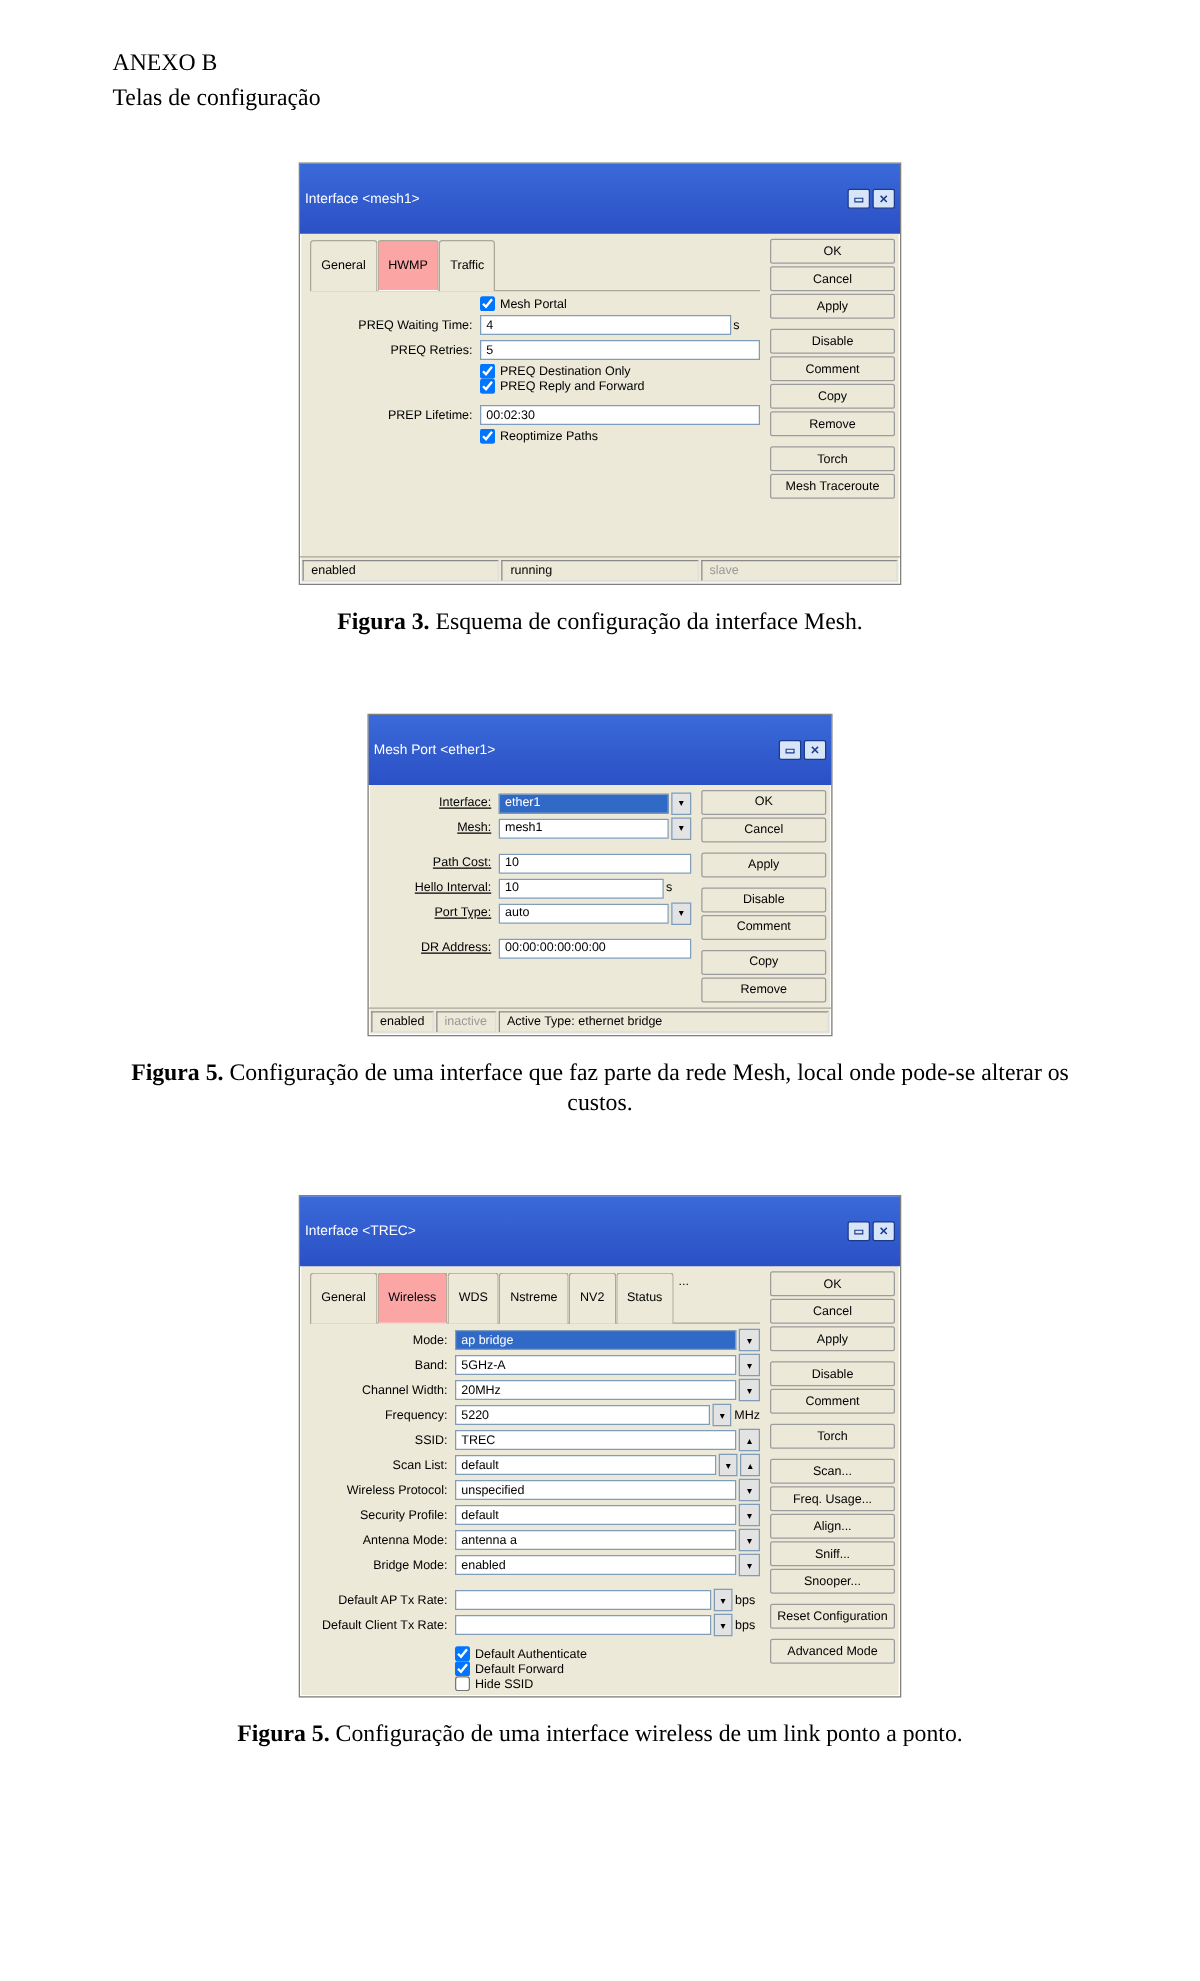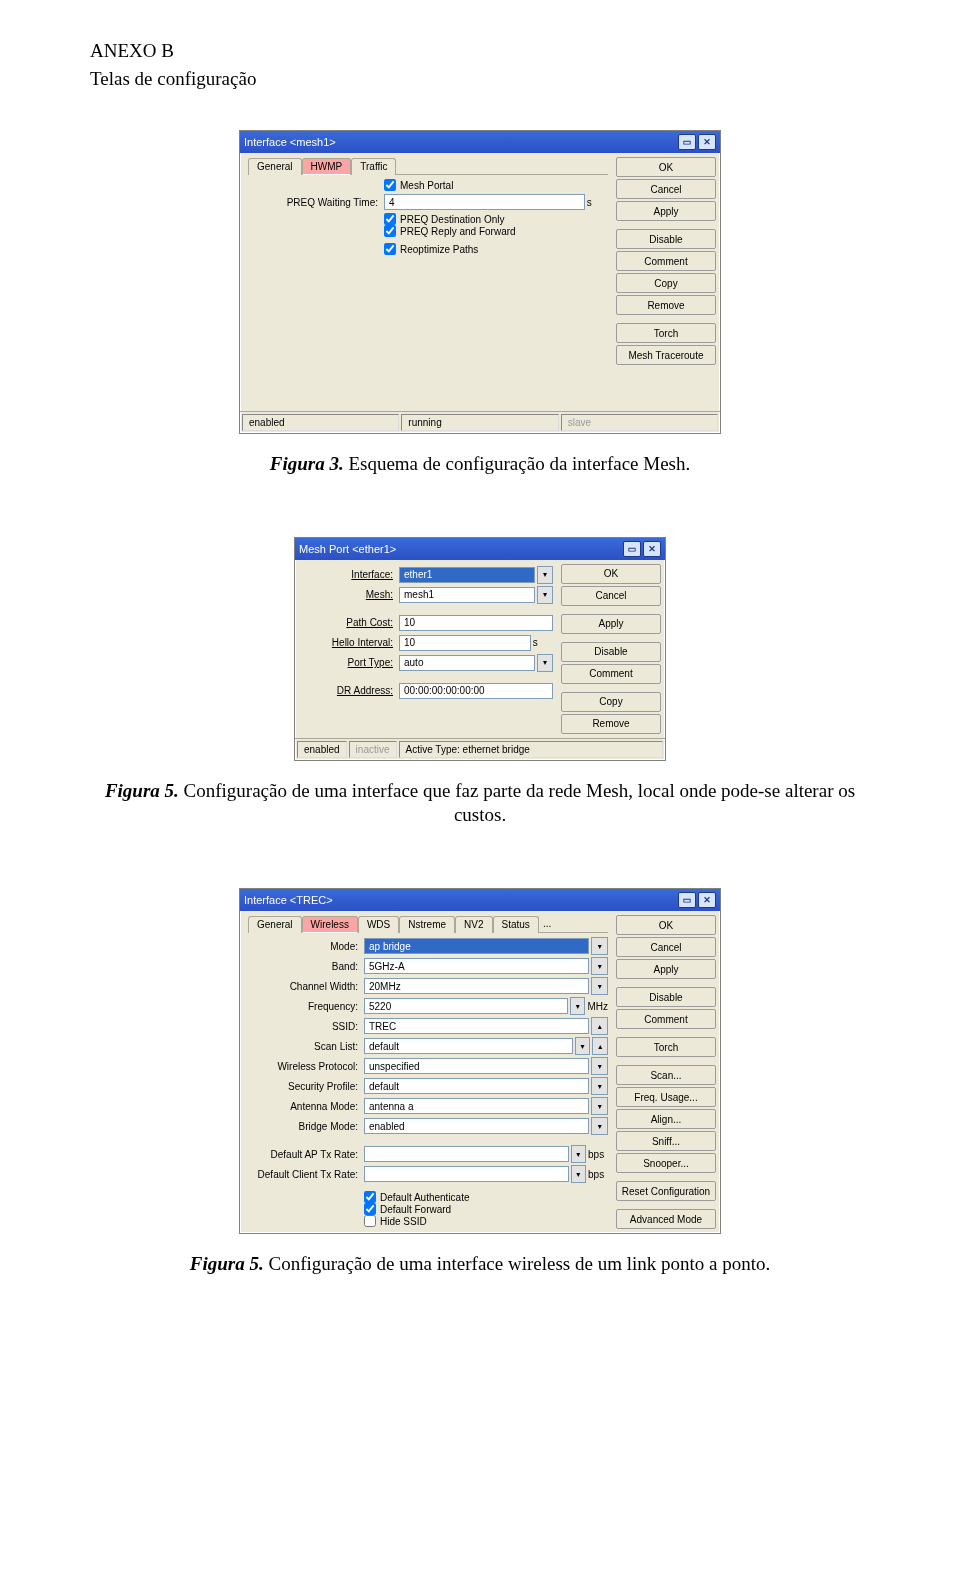--- a/index.html
+++ b/index.html
@@ -21,59 +21,59 @@
     font-size: 19px;
     margin: 0 0 40px 0;
   }
   .caption {
     font-family: 'Times New Roman', serif;
     font-size: 19px;
     text-align: center;
     margin: 18px auto 60px auto;
     line-height: 1.3;
   }
-  .caption .b { font-weight: bold; font-style: italic; }
+  .caption .b { font-weight: bold; }
   .figure-wrap { text-align: center; margin: 0 auto; }
 
   
   .win {
     display: inline-block;
     text-align: left;
     border: 1px solid #808080;
     background: #ece9d8;
     box-shadow: 0 0 0 1px #fff inset;
     font-size: 10px;
     color: #000;
   }
   .titlebar {
     background: linear-gradient(#3a6ad9, #2b50c5);
     color: #fff;
     display: flex;
     align-items: center;
-    padding: 2px 4px;
+    padding: 19px 4px;
     font-size: 11px;
     height: 18px;
   }
   .titlebar .ttl { flex: 1; }
   .titlebar .wbtn {
     width: 16px; height: 14px;
     background: #d8e4f8;
     border: 1px solid #1a3a8a;
     border-radius: 2px;
     margin-left: 2px;
     display: inline-flex; align-items: center; justify-content: center;
     color: #1a3a8a; font-size: 9px; font-weight: bold;
   }
 
   .body-area { display: flex; padding: 4px; gap: 4px; }
   .left-col { flex: 1; }
 
   .tabs { display: flex; border-bottom: 1px solid #aca899; margin-bottom: 4px; }
   .tab {
-    padding: 2px 8px;
+    padding: 14px 8px;
     border: 1px solid #aca899;
     border-bottom: none;
     background: #ece9d8;
     margin-right: 0;
     border-radius: 3px 3px 0 0;
     position: relative;
     top: 1px;
   }
   .tab.active { background: #fca5a5; border-bottom: 1px solid #fcfcfa; }
   .tab.more { border: none; background: none; padding: 2px 4px; }
@@ -185,32 +185,44 @@
           <span>Mesh Portal</span>
         </div>
 
         <div class="form-row">
           <span class="lbl">PREQ Waiting Time:</span>
           <div class="ctl">
             <input class="tinput" value="4" style="">
             <span class="unit">s</span>
           </div>
         </div>
+        <div class="form-row">
+          <span class="lbl">PREQ Retries:</span>
+          <div class="ctl">
+              <input class="tinput" value="5" style="">
+            </div>
+        </div>
 
         <div class="chk">
           <input type="checkbox" checked="" style="">
           <span>PREQ Destination Only</span>
         </div>
         <div class="chk">
           <input type="checkbox" checked="" style="">
           <span>PREQ Reply and Forward</span>
         </div>
 
         <div class="sep"></div>
 
+        <div class="form-row">
+          <span class="lbl">PREP Lifetime:</span>
+          <div class="ctl">
+              <input class="tinput" value="00:02:30" style="">
+            </div>
+        </div>
         <div class="chk">
           <input type="checkbox" checked="" style="">
           <span>Reoptimize Paths</span>
         </div>
       </div>
 
       <div class="right-col">
         <div class="btn">OK</div>
         <div class="btn">Cancel</div>
         <div class="btn">Apply</div>

